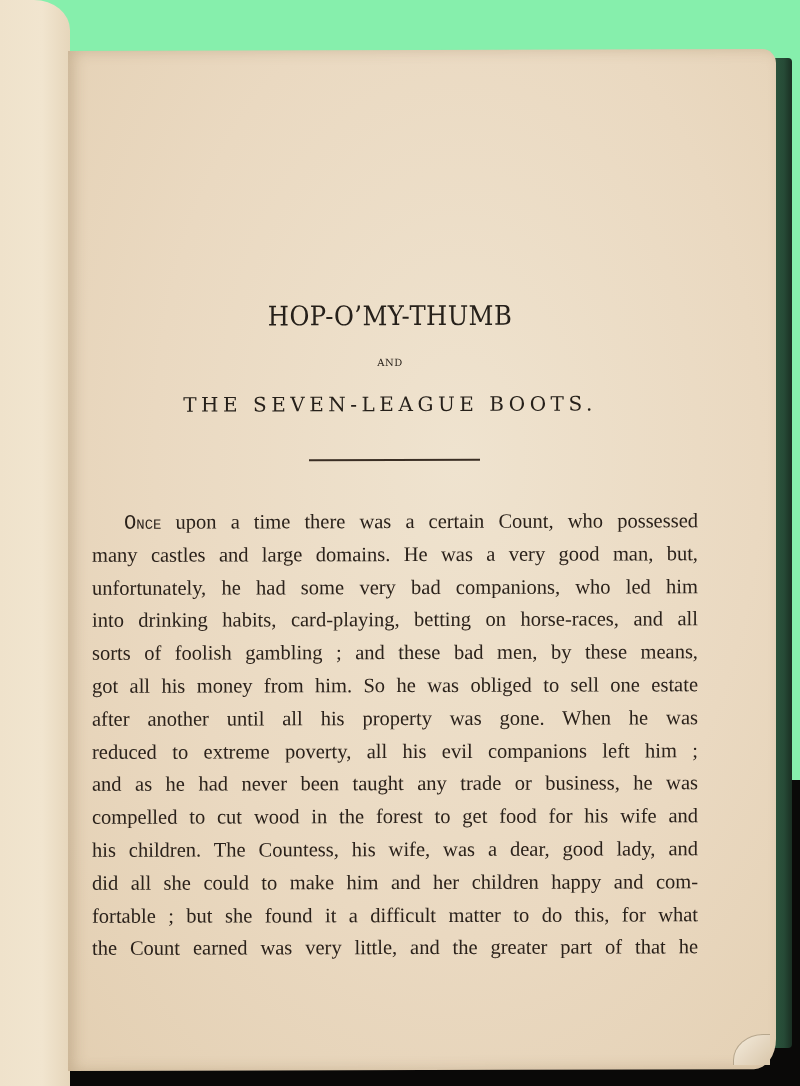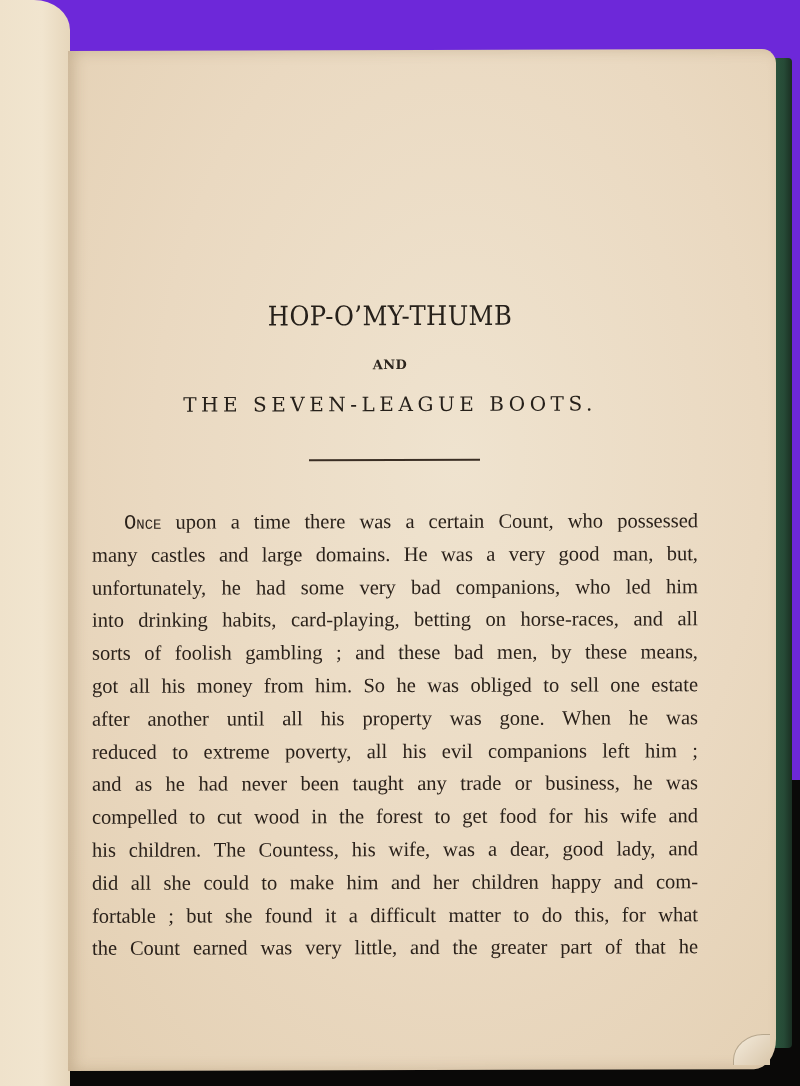--- a/index.html
+++ b/index.html
@@ -7,21 +7,21 @@
       padding: 0;
       width: 800px;
       height: 1086px;
       background: #0a0908;
       overflow: hidden;
     }
     .scene {
       position: relative;
       width: 800px;
       height: 780px;
-      background: #6d28d9;
+      background: #86efac;
     }
     .cover-edge {
       position: absolute;
       left: 752px;
       top: 58px;
       width: 40px;
       height: 990px;
       background: linear-gradient(90deg, #23402f 0%, #2e5a40 40%, #264a36 80%, #1a2e22 100%);
       border-radius: 4px;
     }
@@ -77,22 +77,22 @@
       color: #26201a;
       transform: scaleX(0.9);
     }
     .and {
       position: absolute;
       top: 307px;
       left: 260px;
       width: 100px;
       text-align: center;
       font-family: "DejaVu Serif", serif;
-      font-size: 13px;
-      font-weight: bold;
+      font-size: 10px;
+      font-weight: normal;
       color: #2b241d;
       letter-spacing: 0.5px;
     }
     .subtitle {
       position: absolute;
       top: 342px;
       left: 70px;
       width: 480px;
       text-align: center;
       font-family: "DejaVu Serif", serif;

